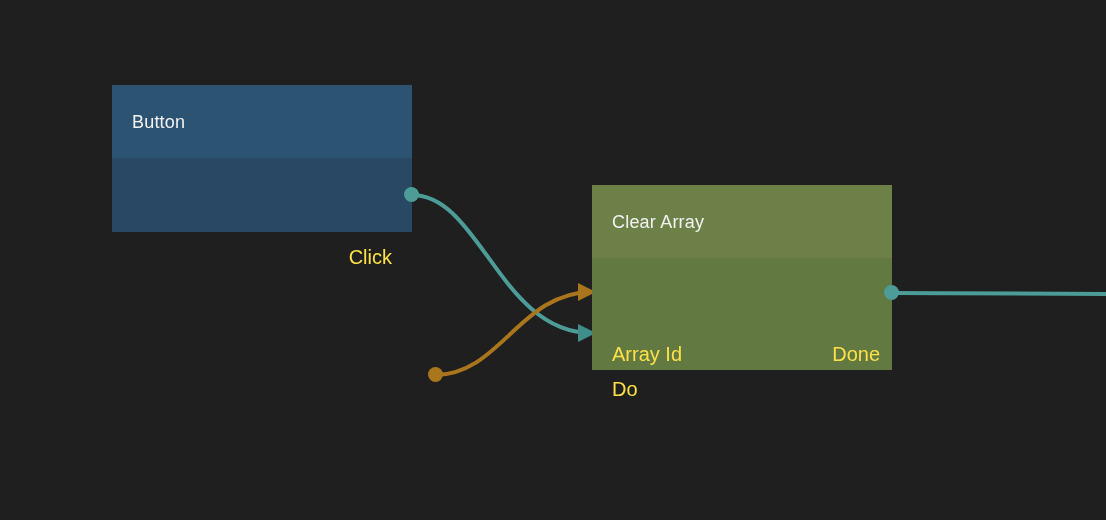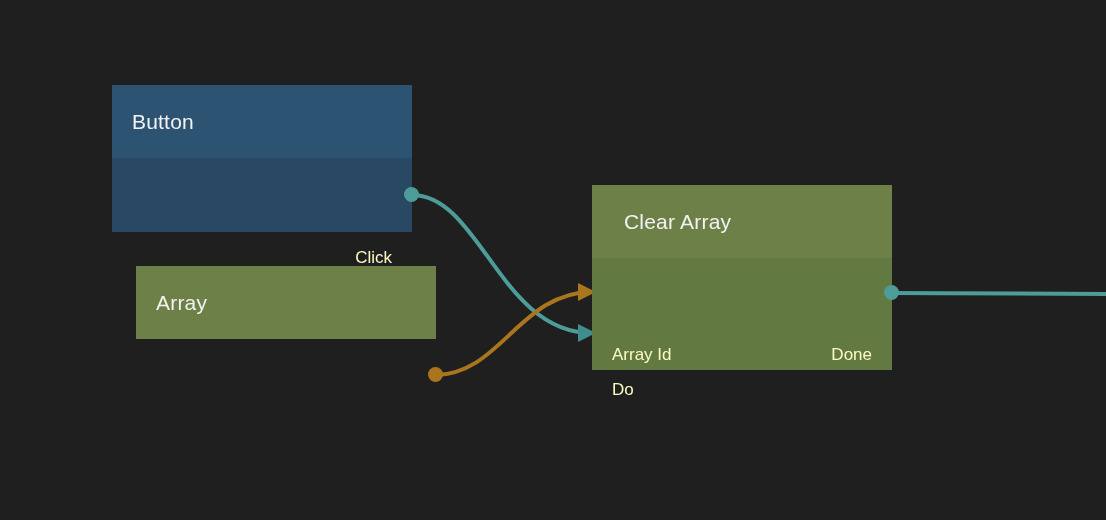--- a/index.html
+++ b/index.html
@@ -31,21 +31,21 @@
     flex-direction: column;
     overflow: visible;
   }
   .node-header {
     display: flex;
     align-items: center;
     box-sizing: border-box;
   }
   .node-title {
     color: #f2f2f2;
-    font-size: 21px;
+    font-size: 18px;
     line-height: 1;
     letter-spacing: 0.2px;
     white-space: nowrap;
   }
   .node-body {
     position: relative;
     flex: 1 1 auto;
     box-sizing: border-box;
   }
   .port-row {
@@ -57,44 +57,44 @@
   }
   .port-row.out {
     right: 0;
     justify-content: flex-end;
   }
   .port-row.in {
     left: 0;
     justify-content: flex-end;
   }
   .port-label {
-    color: #fef9c3;
-    font-size: 17px;
+    color: #fde047;
+    font-size: 20px;
     line-height: 1;
   }
 
   
   .node-button { left: 112px; top: 85px; width: 300px; height: 147px; }
   .node-button .node-header { height: 73px; background: #2d5373; padding-left: 20px; }
   .node-button .node-body   { background: #284863; }
   .node-button .port-row.out { top: 88px; right: 20px; }
 
   
   .node-array { left: 136px; top: 266px; width: 300px; height: 146px; }
   .node-array .node-header { height: 73px; background: #6d8048; padding-left: 20px; }
   .node-array .node-body   { background: #627a42; }
   .node-array .port-row.out { top: 88px; right: 20px; }
 
   
   .node-clear { left: 592px; top: 185px; width: 300px; height: 185px; }
-  .node-clear .node-header { height: 73px; background: #6d8048; padding-left: 32px; }
+  .node-clear .node-header { height: 73px; background: #6d8048; padding-left: 20px; }
   .node-clear .node-body   { background: #627a42; }
   .node-clear .row-arrayid { top: 85px; left: 20px; }
   .node-clear .row-do      { top: 120px; left: 20px; }
-  .node-clear .row-done    { top: 85px; right: 20px; }
+  .node-clear .row-done    { top: 85px; right: 12px; }
 
   .port-dot {
     position: absolute;
     width: 15px;
     height: 15px;
     border-radius: 50%;
   }
   .port-dot.teal   { background: #4d9c98; }
   .port-dot.orange { background: #a9761e; }
 
@@ -124,23 +124,20 @@
     </div>
     <div class="node-body">
       <div class="port-row out">
         <span class="port-label">Click</span>
       </div>
     </div>
   </div>
   <div class="port-dot teal dot-click"></div>
 
   <div class="node node-array">
-    <div class="node-header">
-      <span class="node-title">Array</span>
-    </div>
   </div>
   <div class="port-dot orange dot-id"></div>
 
   <div class="node node-clear">
     <div class="node-header">
       <span class="node-title">Clear Array</span>
     </div>
     <div class="node-body">
       <div class="port-row in row-arrayid">
         <span class="port-label">Array Id</span>

